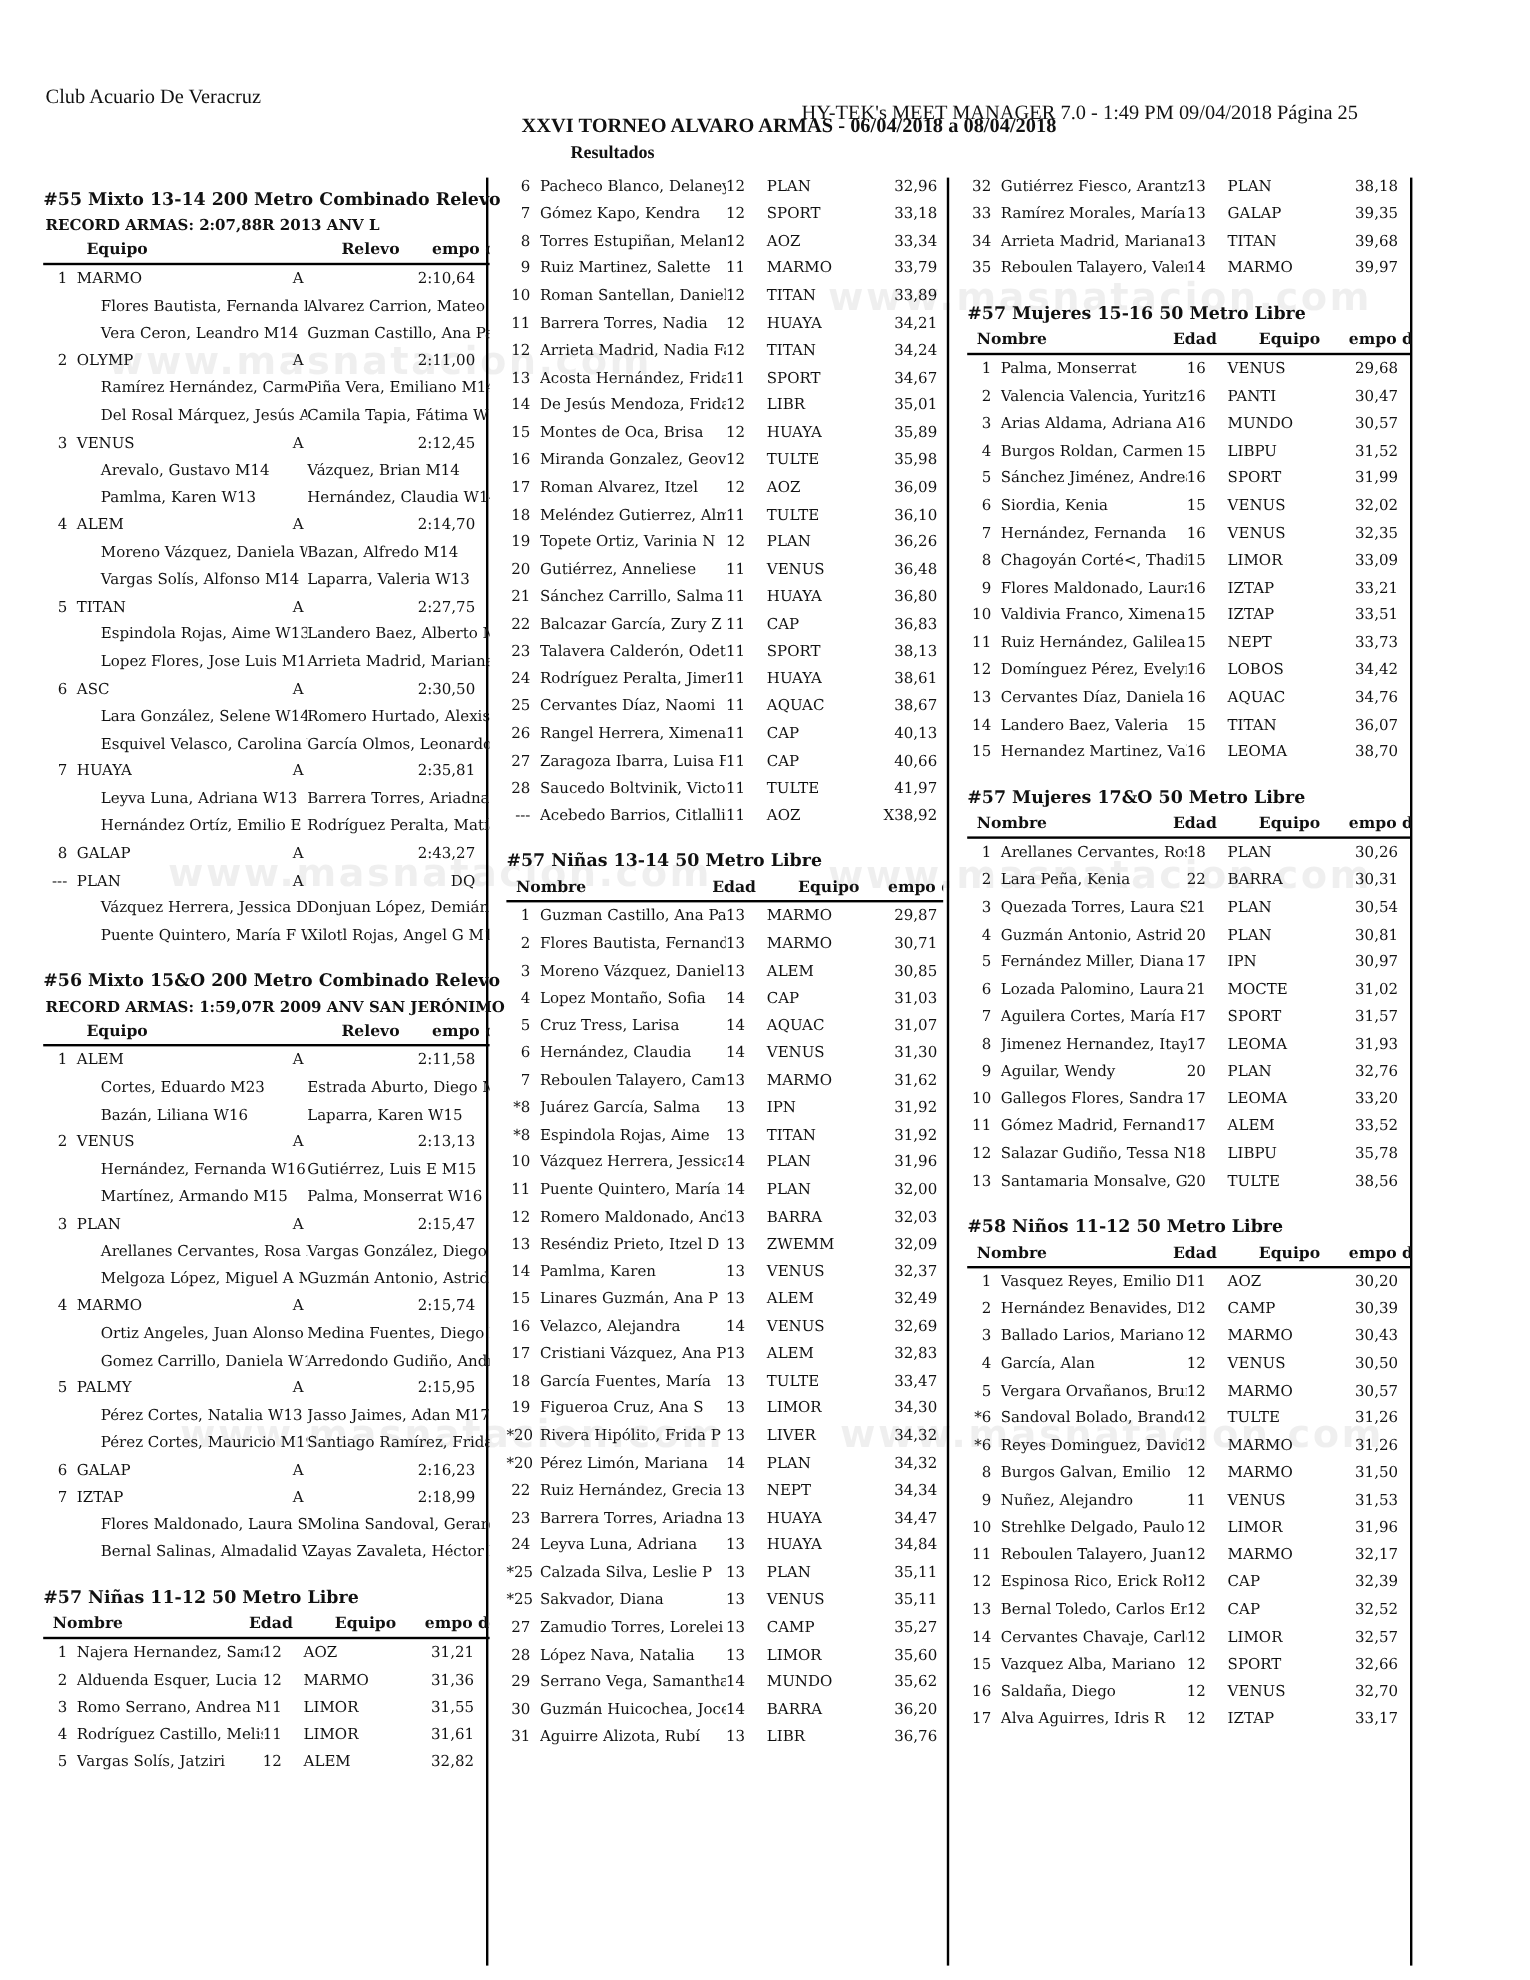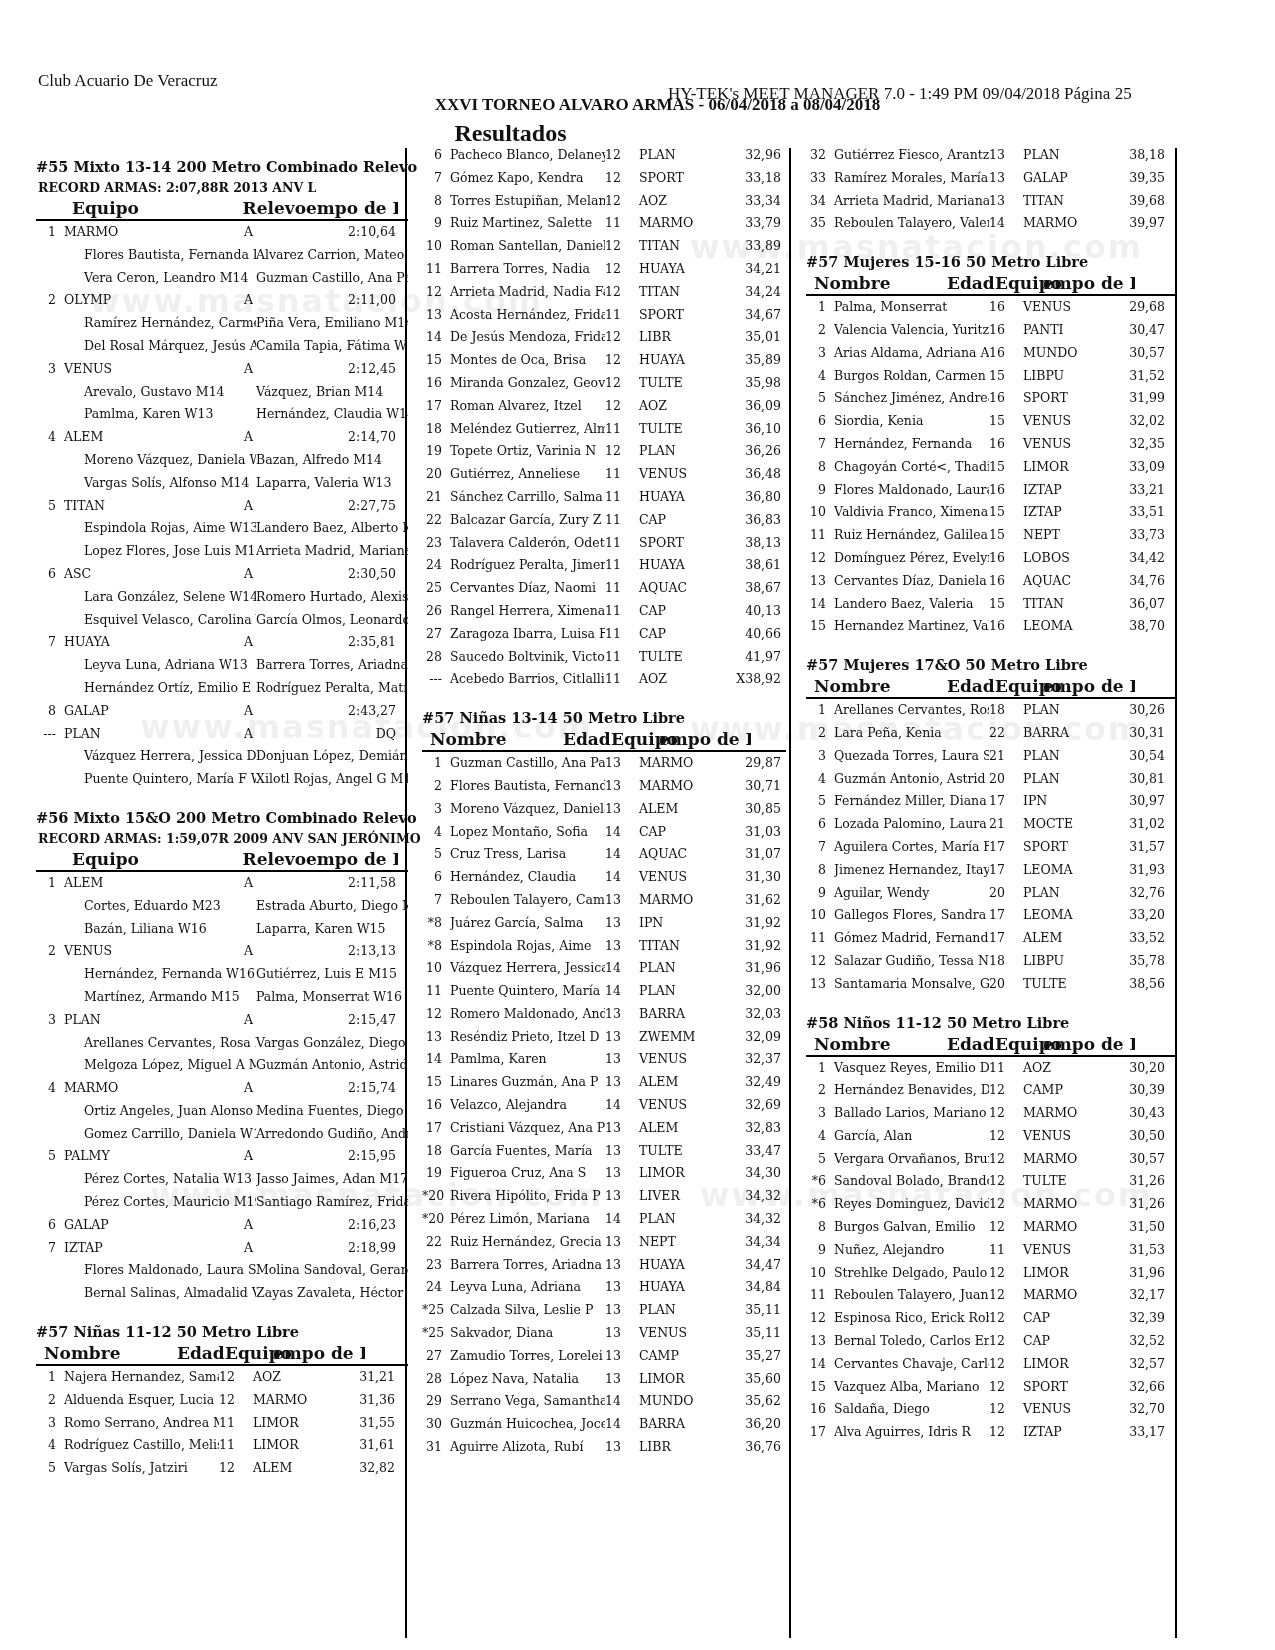--- a/index.html
+++ b/index.html
@@ -2,29 +2,29 @@
 <html><head>
 <meta charset="utf-8">
 <style>
   html, body { margin:0; padding:0; background:#ffffff; }
   body { width:1275px; height:1650px; position:relative; overflow:hidden; color:#111;
          font-family: "DejaVu Serif", "Liberation Serif", serif; }
   .hdr { position:absolute; font-family:"Liberation Serif", serif; font-size:17px; white-space:nowrap; }
   #club { left:38px; top:71px; }
   #meta { left:668px; top:84px; }
   #meet { left:0; width:1275px; text-align:center; top:95px; font-weight:bold;padding-left:20px; }
-  #title { left:0; width:1021px; text-align:center; top:120px; font-weight:bold; font-size:24px; }
+  #title { left:0; width:1021px; text-align:center; top:120px; font-weight:bold; font-size:15px; }
   .vline { position:absolute; width:2px; background:#000; top:148px; height:1490px; }
   .col { position:absolute; top:150px; width:370px; font-size:13px; }
   #colA { left:36px; width:372px; }
   #colB { left:422px; width:364px; }
   #colC { left:806px; width:370px; }
   .ev-title { font-weight:bold; font-size:14.5px; height:22px; line-height:22px; margin-top:6px; white-space:nowrap; }
   .ev-record { font-weight:bold; font-size:12.5px; height:20px; line-height:20px; white-space:nowrap; padding-left:2px; }
-  .thead { display:flex; font-weight:bold; font-size:17px; height:21px; line-height:21px; border-bottom:2px solid #000; white-space:nowrap; overflow:hidden; }
+  .thead { display:flex; font-weight:bold; font-size:13px; height:21px; line-height:21px; border-bottom:2px solid #000; white-space:nowrap; overflow:hidden;gap:27px; }
   .row { display:flex; height:22.8px; line-height:22.8px; white-space:nowrap; font-size:12.5px; }
   .c-pl { width:28px; text-align:right; padding-right:8px; box-sizing:border-box; flex:none; }
   .c-nm { width:155px; overflow:hidden; flex:none; padding-right:4px; box-sizing:border-box; }
   .c-age { width:26px; flex:none; }
   .c-team { width:80px; padding-left:8px; box-sizing:border-box; flex:none; }
   .c-time { width:70px; text-align:right; flex:none; }
   .th-nm { width:155px; padding-left:8px; box-sizing:border-box; flex:none; }
   .th-age { width:40px; text-align:right; flex:none; margin-left:-14px; }
   .th-team { width:56px; padding-left:8px; box-sizing:border-box; flex:none; }
   .th-time { width:92px; text-align:right; flex:none; overflow:hidden; }

